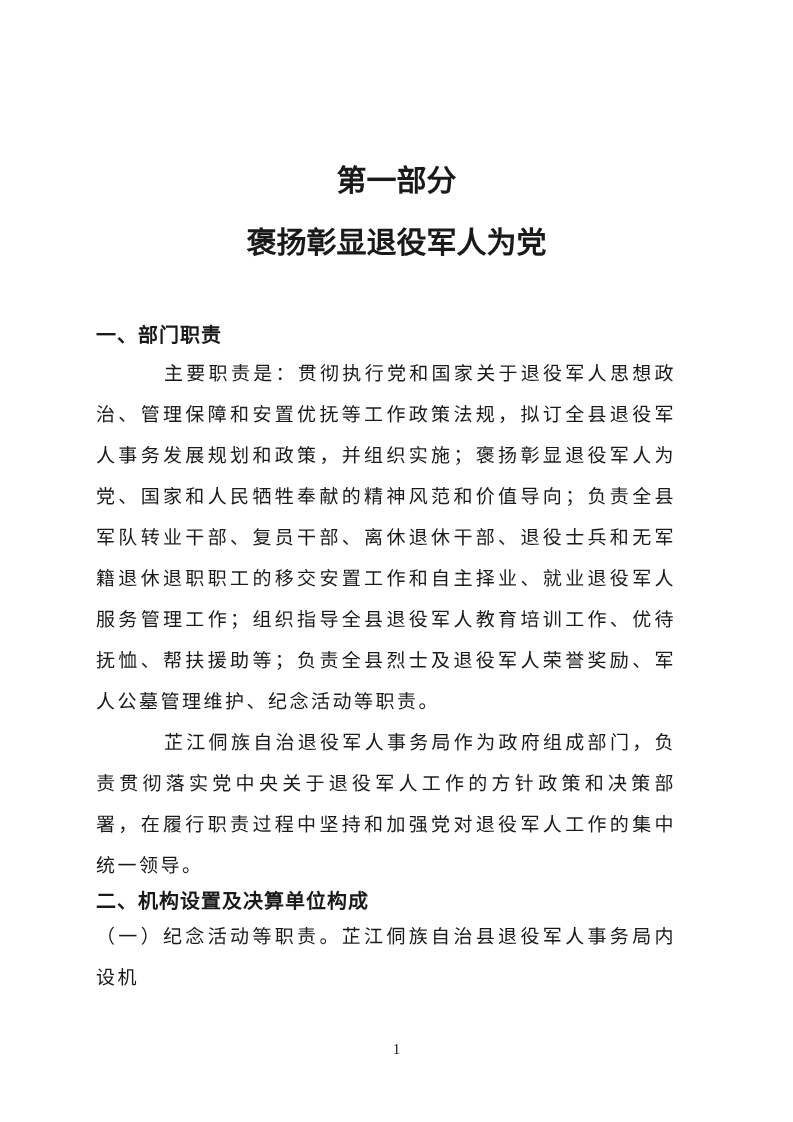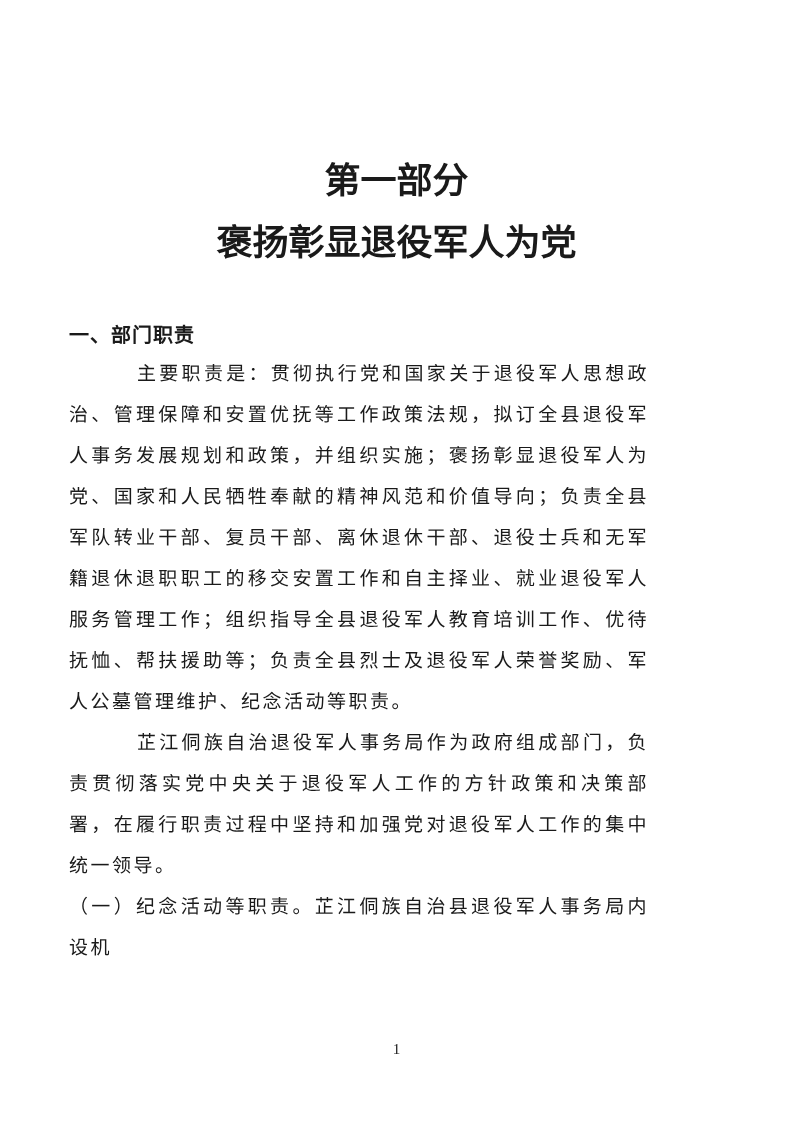--- a/index.html
+++ b/index.html
@@ -19,26 +19,26 @@
     overflow:hidden;
     color:var(--text-color);
   }
   .title-block{
     padding-top:150px;
     text-align:center;
     font-family:"Liberation Serif","DejaVu Serif",serif;
     font-weight:700;
   }
   .title-line{
-    font-size:36px;
+    font-size:30px;
     line-height:62px;
     color:var(--text-color);
   }
   .content{
-    margin-left:69px;
+    margin-left:96px;
     width:580px;
   }
   .section-heading{
     margin:0;
     font-family:"Liberation Sans","DejaVu Sans",sans-serif;
     font-size:20px;
     line-height:30px;
     font-weight:700;
     letter-spacing:1px;
     color:var(--text-color);
@@ -86,20 +86,21 @@
   </div>
 
   <div class="content">
 
     <h2 class="section-heading s1">一、部门职责</h2>
 
     <p class="body-para indent">主要职责是：贯彻执行党和国家关于退役军人思想政治、管理保障和安置优抚等工作政策法规，拟订全县退役军人事务发展规划和政策，并组织实施；褒扬彰显退役军人为党、国家和人民牺牲奉献的精神风范和价值导向；负责全县军队转业干部、复员干部、离休退休干部、退役士兵和无军籍退休退职职工的移交安置工作和自主择业、就业退役军人服务管理工作；组织指导全县退役军人教育培训工作、优待抚恤、帮扶援助等；负责全县烈士及退役军人荣誉奖励、军人公墓管理维护、纪念活动等职责。</p>
 
     <p class="body-para indent">芷江侗族自治退役军人事务局作为政府组成部门，负责贯彻落实党中央关于退役军人工作的方针政策和决策部署，在履行职责过程中坚持和加强党对退役军人工作的集中统一领导。</p>
 
+    <h2 class="section-heading s2">二、机构设置及决算单位构成</h2>
 
     <p class="body-para">（一）纪念活动等职责。芷江侗族自治县退役军人事务局内设机</p>
 
   </div>
 
   <div class="page-number">1</div>
 
 </div>
 
 </body></html>

